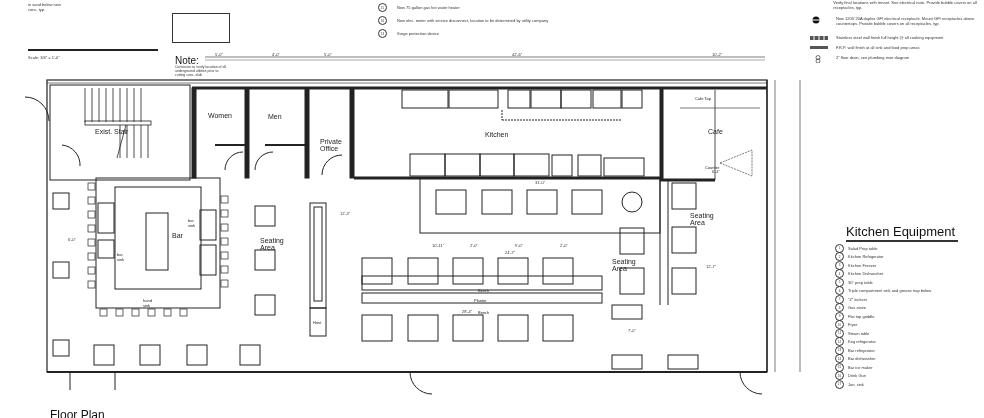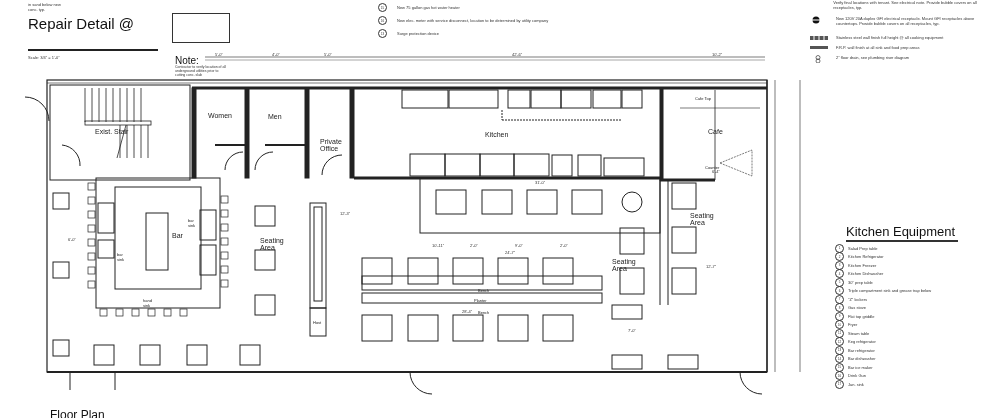--- a/index.html
+++ b/index.html
@@ -23,21 +23,20 @@
   .room{font-size:7px;color:#222;position:absolute;}
   .floor-title{left:50px;top:408px;font-size:12px;}
   svg{position:absolute;left:0;top:0;}
 </style>
 </head>
 <body>
 
 <div class="abs tiny" style="left:28px;top:2px;">in sand below new</div>
 <div class="abs tiny" style="left:28px;top:7px;">conc. typ.</div>
 <div class="abs title">
-  <div>Repair Detail @</div>
 </div>
 <div class="abs title-underline"></div>
 <div class="abs scale">Scale: 3/4" = 1'-0"</div>
 
 <div class="abs note">
   <div class="note-h">Note:</div>
   <div class="note-b">Contractor to verify location of all underground utilities prior to cutting conc. slab</div>
 </div>
 
 <div class="legend-row" style="top:3px;">

